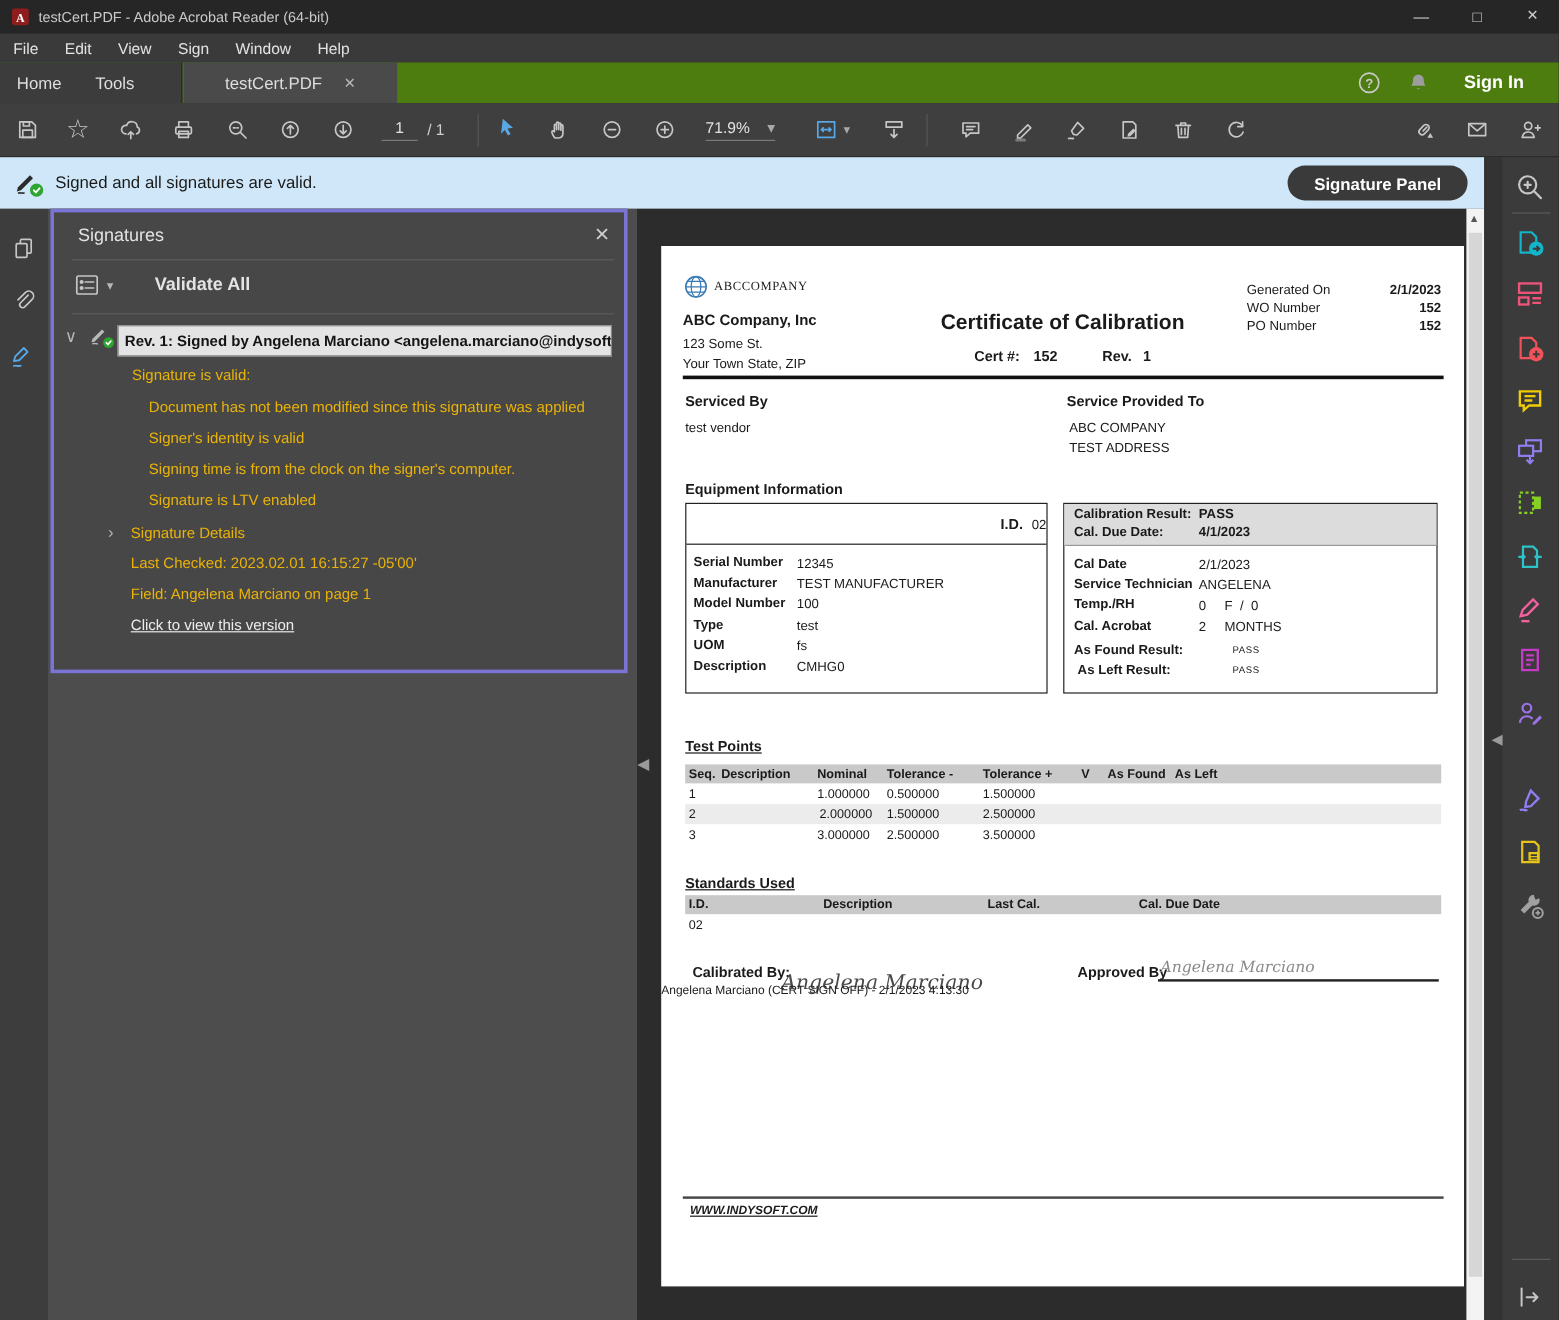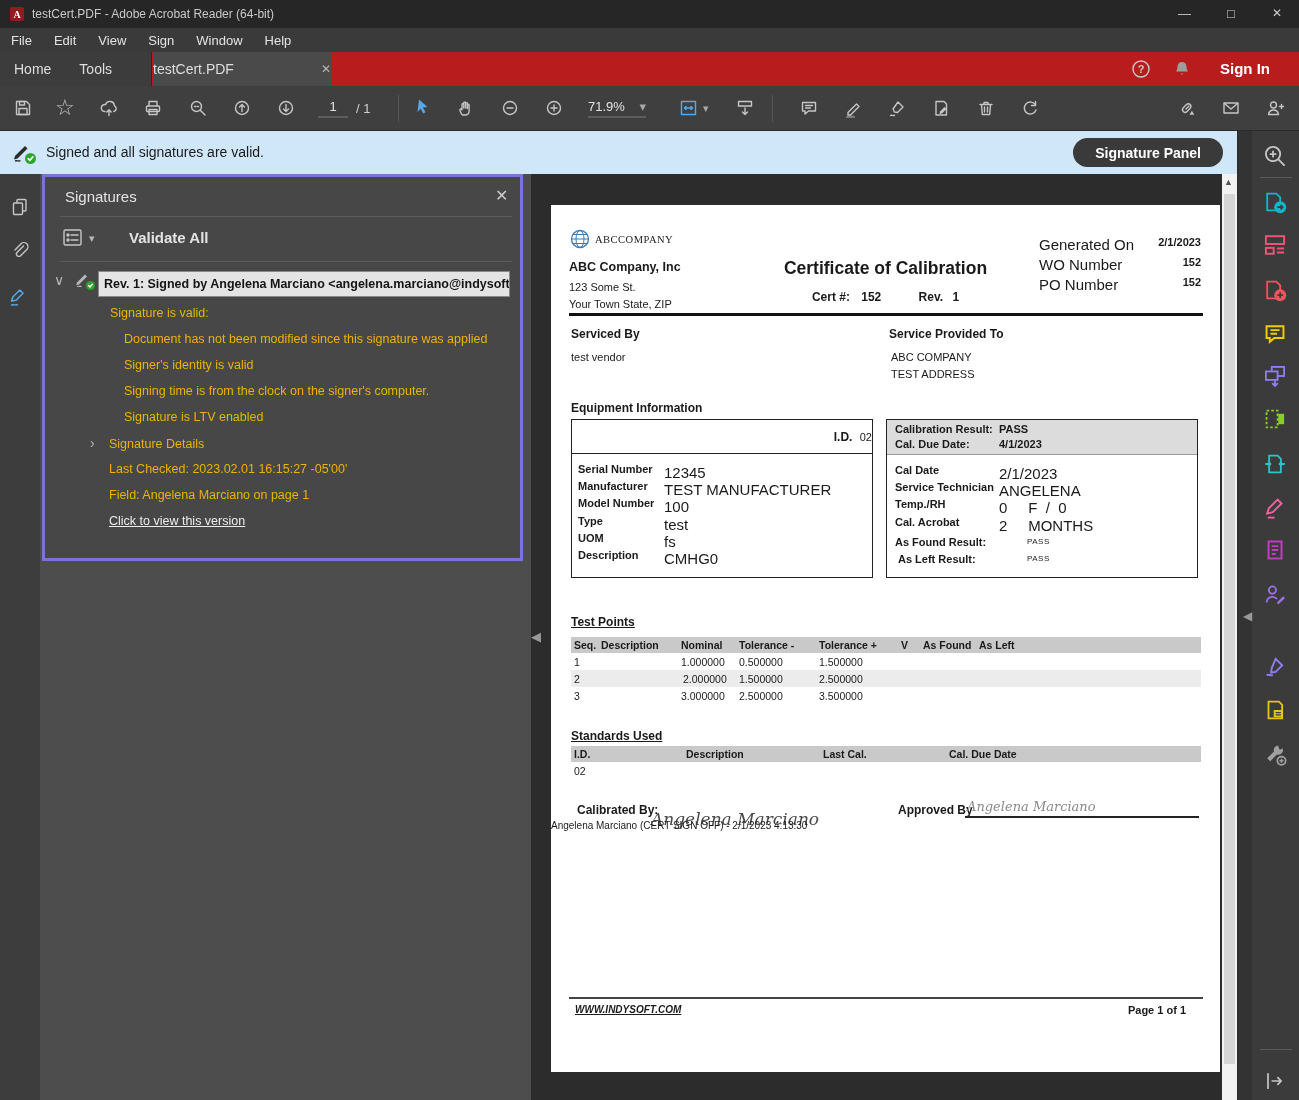--- a/index.html
+++ b/index.html
@@ -3,24 +3,24 @@
 <meta charset="utf-8">
 <style>
   *{margin:0;padding:0;box-sizing:border-box}
   body{font-family:"Liberation Sans",sans-serif;background:#1e1e1e}
   .app{position:relative;width:1299px;height:1100px;background:#2e2e2e;overflow:hidden;font-family:"Liberation Sans",sans-serif}
   .abs{position:absolute}
   
   .titlebar{position:absolute;left:0;top:0;width:1299px;height:28px;background:#262626;color:#c9c9c9;font-size:12px}
   .menubar{position:absolute;left:0;top:28px;width:1299px;height:24px;background:#3a3a3a;color:#e3e3e3;font-size:13px;display:flex;align-items:center}
   .menubar span{padding:0 11px;cursor:default}
-  .tabbar{position:absolute;left:0;top:52px;width:1299px;height:34px;background:#b91c1c;color:#dedede;font-size:14px}
+  .tabbar{position:absolute;left:0;top:52px;width:1299px;height:34px;background:#4d7c0f;color:#dedede;font-size:14px}
   .hometools{position:absolute;left:0;top:0;width:152px;height:34px;background:#3c3c3c;display:flex;align-items:center;border-right:1px solid #2a2a2a}
   .hometools span{padding:0 14px}
-  .doctab{position:absolute;left:153px;top:0;width:178px;height:34px;background:#4a4a4a;display:flex;align-items:center;justify-content:space-between;gap:18px}
+  .doctab{position:absolute;left:153px;top:0;width:178px;height:34px;background:#4a4a4a;display:flex;align-items:center;justify-content:center;gap:18px}
   .toolbar{position:absolute;left:0;top:86px;width:1299px;height:45px;background:#3f3f3f;border-bottom:1px solid #2b2b2b}
   .ticon{position:absolute;top:50%;transform:translateY(-50%)}
   .tsvg{stroke:#c6c6c6;stroke-width:1.4;fill:none;stroke-linecap:round;stroke-linejoin:round;display:block}
   .tsep{position:absolute;top:9px;width:1px;height:27px;background:#565656}
   .bluebar{position:absolute;left:0;top:131px;width:1237px;height:43px;background:#cfe7f8;color:#1b1b1b;font-size:14px}
   .sigpanel-btn{position:absolute;right:14px;top:7px;height:29px;padding:0 22px;background:#3a3a3a;color:#fff;font-size:14px;font-weight:bold;border-radius:15px;display:flex;align-items:center}
   
   .leftstrip{position:absolute;left:0;top:174px;width:40px;height:926px;background:#3d3d3d}
   .navpane{position:absolute;left:40px;top:174px;width:491px;height:926px;background:#4d4d4d}
   .sigbox{position:absolute;left:42px;top:174px;width:481px;height:387px;background:#474747;border:3px solid #7c74d4;color:#e3e3e3}
@@ -28,21 +28,21 @@
   .sigline{position:absolute;font-size:12.5px;color:#eab308;white-space:nowrap}
   
   .docarea{position:absolute;left:531px;top:174px;width:691px;height:926px;background:#2c2c2c}
   .scrollbar{position:absolute;left:1222px;top:174px;width:15px;height:926px;background:#f3f3f3}
   .page{position:absolute;left:20px;top:31px;width:669px;height:867px;background:#fff;color:#1a1a1a}
   .rightstrip{position:absolute;left:1237px;top:131px;width:62px;height:969px;background:#3b3b3b;border-left:1px solid #2b2b2b}
   .rsicon{position:absolute;left:24px}
   .b{font-weight:bold}
   .i{font-style:italic}
   .pg-lbl{font-weight:bold;font-size:11px}
-  .pg-val{font-size:15px}
+  .pg-val{font-size:11px}
   .tphead span,.sthead span{position:absolute;font-weight:bold;font-size:10.5px;top:2px}
   .tprow span{position:absolute;font-size:10.5px;top:3px}
   .script{font-family:"DejaVu Serif",serif;font-style:italic}
   .clip{overflow:hidden;white-space:nowrap}
   .pre{white-space:pre}
 </style>
 </head>
 <body>
 
 <div class="app">
@@ -443,21 +443,20 @@
 
       <span class="abs b" style="left:26px;top:598px;font-size:12px">Calibrated By:</span>
       <span class="abs script" style="left:100px;top:604px;font-size:17px;color:#4a4a4a">Angelena Marciano</span>
       <span class="abs b" style="left:347px;top:598px;font-size:12px">Approved By</span>
       <span class="abs script" style="left:416px;top:594px;font-size:13px;color:#8a8a8a">Angelena Marciano</span>
       <div class="abs" style="left:414px;top:611px;width:234px;height:1.5px;background:#222"></div>
       <span class="abs" style="left:0;top:615px;width:648px;font-size:10px">Angelena Marciano (CERT SIGN OFF) - 2/1/2023 4:13:30</span>
 
       <div class="abs" style="left:18px;top:792px;width:634px;height:1.5px;background:#444"></div>
       <span class="abs b i" style="left:24px;top:799px;font-size:10px;text-decoration:underline">WWW.INDYSOFT.COM</span>
-      <span class="abs b" style="left:0;top:799px;width:635px;text-align:right;font-size:11px">Page 1 of 1</span>
     </div>
   </div>
 
   <div class="scrollbar">
     <span class="abs" style="left:2px;top:3px;font-size:9px;color:#555">▲</span>
     <div class="abs" style="left:2px;top:20px;width:11px;height:870px;background:#d6d6d6"></div>
   </div>
 
   <div class="rightstrip">
     <div class="abs" style="left:0;top:0;width:14px;height:969px;background:#333"></div>

